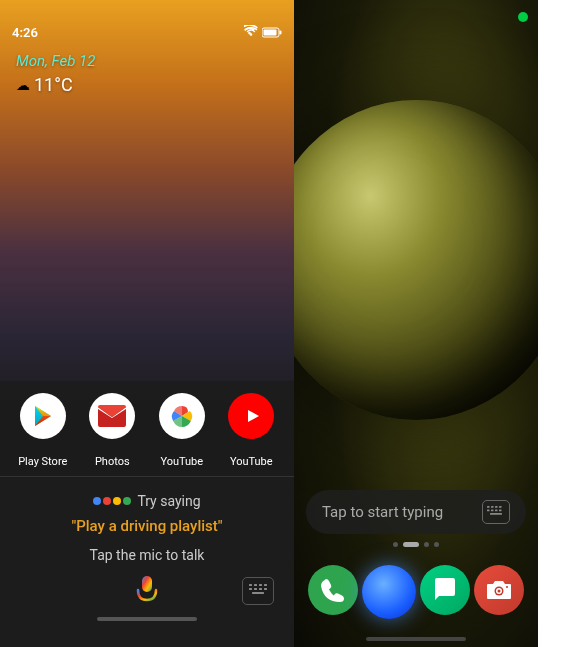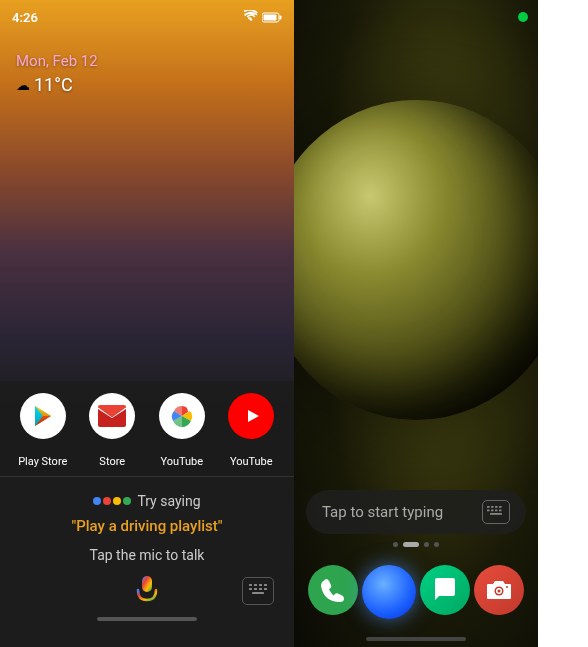--- a/index.html
+++ b/index.html
@@ -22,21 +22,21 @@
 
     .left-wallpaper {
       position: absolute;
       top: 0; left: 0; right: 0;
       height: 420px;
       background: linear-gradient(180deg, #e8a020 0%, #c4701a 20%, #8b4a2a 40%, #4a3040 60%, #2a2535 80%, #1a1a1a 100%);
     }
 
     .left-status-bar {
       position: absolute;
-      top: 0; left: 0; right: 0;
+      top: 15px; left: 0; right: 0;
       height: 28px;
       display: flex;
       align-items: center;
       justify-content: space-between;
       padding: 6px 12px 0;
       z-index: 10;
     }
 
     .status-time {
       color: white;
@@ -56,24 +56,25 @@
     }
 
     .left-date-widget {
       position: absolute;
       top: 52px;
       left: 16px;
       z-index: 10;
     }
 
     .date-text {
-      color: #f9a8d4;
+      color: #5eead4;
       font-size: 15px;
       font-weight: 400;
       text-shadow: 0 1px 3px rgba(0,0,0,0.4);
+      font-style: italic;
     }
 
     .weather-row {
       display: flex;
       align-items: center;
       gap: 4px;
       margin-top: 4px;
     }
 
     .weather-icon {
@@ -441,21 +442,21 @@
       <div class="app-icon-wrapper">
         <div class="app-icon gmail-bg">
           <svg width="28" height="22" viewBox="0 0 28 22">
             <rect x="0" y="0" width="28" height="22" rx="2" fill="white"></rect>
             <path d="M0 4 L14 13 L28 4 L28 20 Q28 22 26 22 L2 22 Q0 22 0 20 Z" fill="#c5221f"></path>
             <path d="M0 2 Q0 0 2 0 L26 0 Q28 0 28 2 L14 12 Z" fill="#ea4335"></path>
             <path d="M0 2 L14 12" stroke="#b31412" stroke-width="0.5" fill="none"></path>
             <path d="M28 2 L14 12" stroke="#b31412" stroke-width="0.5" fill="none"></path>
           </svg>
         </div>
-        <span class="app-label">Store</span>
+        <span class="app-label">Photos</span>
       </div>
 
       <div class="app-icon-wrapper">
         <div class="app-icon" style="background:white;">
           <svg width="28" height="28" viewBox="0 0 28 28">
             <path d="M14 4 Q14 4 14 8 Q18 8 20 11 Q20 11 16 12 Q18 16 16 18 Q16 18 14 15 Q12 18 10 18 Q8 16 10 12 Q6 11 8 8 Q10 8 14 8 Z" fill="none"></path>
 
             <path d="M14 14 L14 4 Q20 4 20 10 Z" fill="#EA4335"></path>
             <path d="M14 14 L22.9 19 Q25.9 13 21.9 9 Z" fill="#FBBC04"></path>
             <path d="M14 14 L22.9 19 Q19.9 25 14 25 Z" fill="#34A853"></path>

